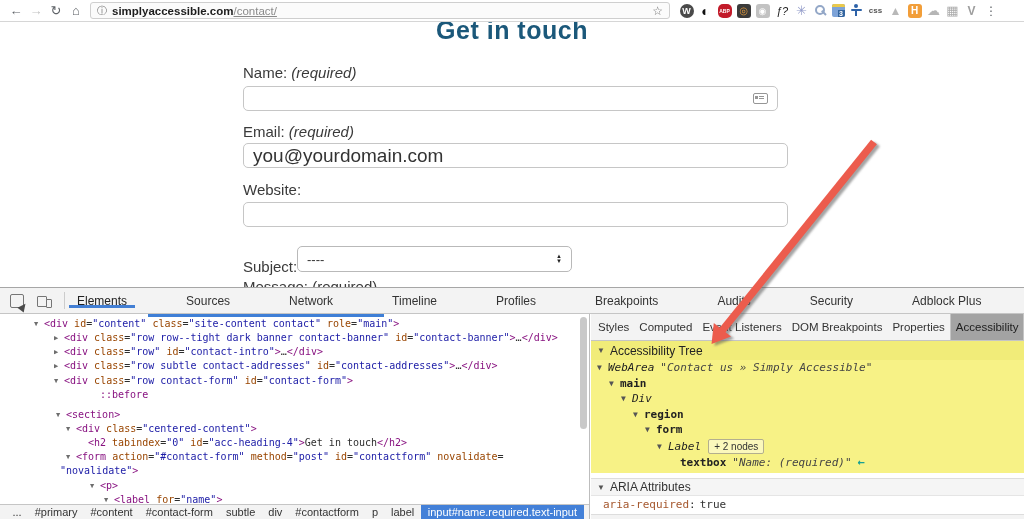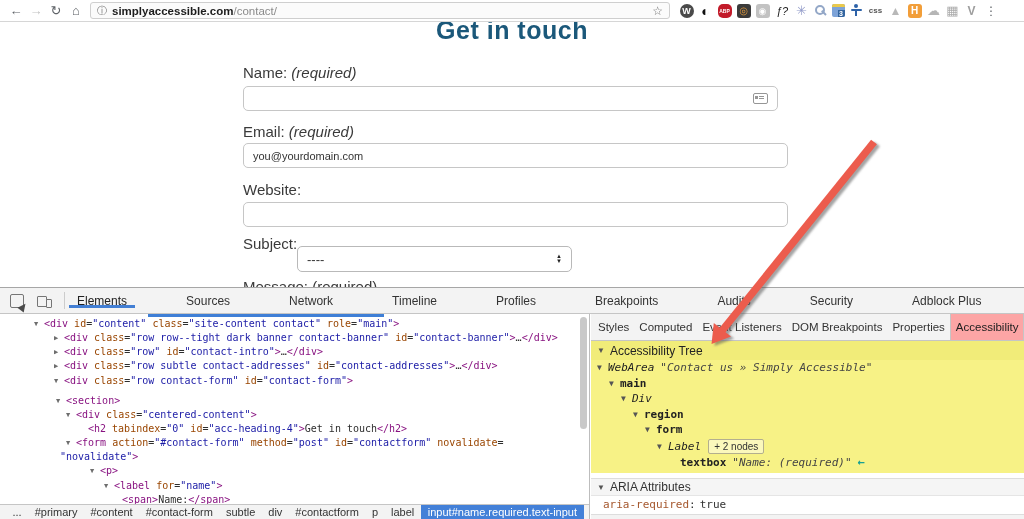--- a/index.html
+++ b/index.html
@@ -8,21 +8,21 @@
 
   
   .toolbar{position:absolute;top:0;left:0;right:0;height:21px;background:#fff;
            border-bottom:1px solid #d6d6d6;display:flex;align-items:center;padding:0 6px;z-index:20;}
   .navbtn{width:20px;text-align:center;font-size:13px;color:#5f6368;flex:none;cursor:default;}
   .navbtn.fwd{color:#c4c4c4;}
   .omnibox{flex:none;width:566px;height:15px;margin-left:4px;border:1px solid #cfcfcf;border-radius:3px;
            background:#fbfbfb;display:flex;align-items:center;padding:0 6px;font-size:11.5px;}
   .omnibox .info{color:#6e6e6e;font-size:10px;margin-right:5px;}
   .omnibox .host{color:#1c1c1c;font-weight:bold;}
-  .omnibox .path{color:#8a8a8a;}
+  .omnibox .path{color:#8a8a8a;text-decoration:underline;}
   .omnibox .star{margin-left:auto;color:#757575;font-size:12px;}
   .extrow{display:flex;align-items:center;margin-left:9px;gap:4px;}
   .ext{width:17px;height:17px;display:flex;align-items:center;justify-content:center;flex:none;}
   .ext .bx{display:flex;align-items:center;justify-content:center;}
   .menu-dots{margin-left:6px;color:#5f6368;font-size:12px;}
 
   
   .x-mag{position:relative;width:13px;height:13px;}
   .x-mag .ring{position:absolute;left:1px;top:1px;width:6px;height:6px;border:2px solid #93a7c7;border-radius:50%;}
   .x-mag .tail{position:absolute;right:1px;bottom:1px;width:6px;height:2px;background:#93a7c7;transform:rotate(45deg);transform-origin:100% 50%;}
@@ -34,21 +34,21 @@
   .x-person .ar{position:absolute;top:5px;left:1px;width:11px;height:2px;background:#2d62a8;border-radius:1px;}
   .x-person .to{position:absolute;top:5px;left:5.5px;width:2px;height:7px;background:#2d62a8;}
 
   
   .page{position:absolute;top:22px;left:0;width:1024px;height:265px;background:#fff;overflow:hidden;z-index:1;}
   .page h1{position:absolute;top:-6px;left:0;width:100%;text-align:center;margin:0;
            font-size:25px;font-weight:bold;color:#1b587a;letter-spacing:.5px;}
   .flabel{position:absolute;left:243px;font-size:15px;color:#3a3a3a;}
   .flabel i{font-style:italic;}
   .tinput{position:absolute;left:243px;width:525px;height:23px;border:1px solid #c6c6c6;border-radius:5px;
-          background:#fff;font-size:11px;color:#333;padding:0 9px;outline:none;font-family:"Liberation Sans",sans-serif;}
+          background:#fff;font-size:19px;color:#333;padding:0 9px;outline:none;font-family:"Liberation Sans",sans-serif;}
   .fieldwrap{position:absolute;left:243px;width:537px;}
   .afill{position:absolute;right:12px;top:7px;width:13px;height:9px;border:1px solid #969696;border-radius:2px;}
   .afill .l1{position:absolute;left:5px;top:1.5px;width:5px;height:1px;background:#969696;}
   .afill .l2{position:absolute;left:5px;top:4px;width:5px;height:1px;background:#969696;}
   .afill .dot{position:absolute;left:1px;top:1.5px;width:2.5px;height:3.5px;background:#969696;}
   .selectbox{position:absolute;left:297px;width:255px;height:24px;border:1px solid #b9b9b9;border-radius:5px;
              background:#fff;display:flex;align-items:center;font-size:13px;color:#333;padding:0 9px;}
   .selectbox .stepper{margin-left:auto;display:flex;flex-direction:column;line-height:5px;font-size:6px;color:#222;}
 
   
@@ -80,21 +80,21 @@
   .tk-g{color:#881280;} .tk-a{color:#994500;} .tk-v{color:#1a1aa6;} .tk-p{color:#2e2e2e;}
   .scroll-thumb{position:absolute;right:2px;top:3px;width:7px;height:112px;background:#c9c9c9;border-radius:4px;}
   .crumbs{position:absolute;left:0;right:0;bottom:0;height:14px;background:#f3f3f3;border-top:1px solid #c5c5c5;
           display:flex;align-items:stretch;font-size:11px;color:#333;padding-left:6px;}
   .crumb{display:flex;align-items:center;padding:0 6.5px;white-space:nowrap;}
   .crumb.sel{background:#4380d8;color:#fff;padding:0 7px;}
 
   .sidebar{position:absolute;left:591px;top:0;right:0;height:100%;background:#fff;}
   .side-tabs{height:26px;background:#f3f3f3;border-bottom:1px solid #c5c5c5;display:flex;align-items:stretch;padding-left:2px;}
   .side-tab{display:flex;align-items:center;padding:0 5px;font-size:11.5px;color:#333;white-space:nowrap;}
-  .side-tab.sel{background:#fca5a5;border-left:1px solid #c5c5c5;border-right:1px solid #c5c5c5;color:#202020;}
+  .side-tab.sel{background:#a3a3a3;border-left:1px solid #c5c5c5;border-right:1px solid #c5c5c5;color:#202020;}
   .a11y-block{background:#f7f286;padding-bottom:3px;}
   .a11y-head{height:19px;display:flex;align-items:center;background:#f1ec79;font-size:12px;color:#222;padding-left:6px;}
   .a11y-head .tri{font-size:8px;color:#555;margin-right:5px;}
   .a11y-row{height:15.5px;display:flex;align-items:center;font-family:"DejaVu Sans Mono",monospace;font-size:11px;color:#222;white-space:nowrap;}
   .a11y-row .tri{font-size:8px;color:#555;width:11px;display:inline-block;}
   .role-it{font-style:italic;} .role-bd{font-weight:bold;}
   .a11y-name{font-style:italic;color:#444;margin-left:6px;}
   .a11y-badge{margin-left:7px;background:rgba(255,255,255,.45);border:1px solid #b3af8e;border-radius:2px;
               font-family:"Liberation Sans",sans-serif;font-size:10px;color:#333;padding:1px 5px;}
   .a11y-link{color:#18a094;font-weight:bold;font-size:12px;margin-left:6px;}
@@ -199,21 +199,21 @@
   </div>
 
   <div class="flabel" style="top:101px;">
     <span>Email:</span> <i>(required)</i></div>
   <input class="tinput" style="top: 121px;" value="you@yourdomain.com">
 
   <div class="flabel" style="top:159px;">
     <span>Website:</span></div>
   <input class="tinput" style="top: 180px;">
 
-  <div class="flabel" style="top:213px;">
+  <div class="flabel" style="top:236px;">
     <span>Subject:</span></div>
   <div class="selectbox" style="top:224px;">
     <span>----</span>
     <span class="stepper">
         <span>▲</span>
         <span>▼</span>
       </span>
   </div>
 
   <div class="flabel" style="top:256px;">
@@ -251,20 +251,21 @@
 
   <div class="dt-body">
     <div class="elements-panel">
       <div class="sel-strip"></div>
       <div class="tree" id="tree">
           <div class="trow" style="padding-left: 34px;"><span class="arr">▼</span><span class="tk-g">&lt;div</span><span class="tk-a"> id</span><span class="tk-p">=</span><span class="tk-v">"content"</span><span class="tk-a"> class</span><span class="tk-p">=</span><span class="tk-v">"site-content contact"</span><span class="tk-a"> role</span><span class="tk-p">=</span><span class="tk-v">"main"</span><span class="tk-g">&gt;</span></div>
           <div class="trow" style="padding-left: 54px;"><span class="arr">▶</span><span class="tk-g">&lt;div</span><span class="tk-a"> class</span><span class="tk-p">=</span><span class="tk-v">"row row--tight dark banner contact-banner"</span><span class="tk-a"> id</span><span class="tk-p">=</span><span class="tk-v">"contact-banner"</span><span class="tk-g">&gt;</span><span class="tk-p">…</span><span class="tk-g">&lt;/div&gt;</span></div>
           <div class="trow" style="padding-left: 54px;"><span class="arr">▶</span><span class="tk-g">&lt;div</span><span class="tk-a"> class</span><span class="tk-p">=</span><span class="tk-v">"row"</span><span class="tk-a"> id</span><span class="tk-p">=</span><span class="tk-v">"contact-intro"</span><span class="tk-g">&gt;</span><span class="tk-p">…</span><span class="tk-g">&lt;/div&gt;</span></div>
           <div class="trow" style="padding-left: 54px;"><span class="arr">▶</span><span class="tk-g">&lt;div</span><span class="tk-a"> class</span><span class="tk-p">=</span><span class="tk-v">"row subtle contact-addresses"</span><span class="tk-a"> id</span><span class="tk-p">=</span><span class="tk-v">"contact-addresses"</span><span class="tk-g">&gt;</span><span class="tk-p">…</span><span class="tk-g">&lt;/div&gt;</span></div>
           <div class="trow" style="padding-left: 54px;"><span class="arr">▼</span><span class="tk-g">&lt;div</span><span class="tk-a"> class</span><span class="tk-p">=</span><span class="tk-v">"row contact-form"</span><span class="tk-a"> id</span><span class="tk-p">=</span><span class="tk-v">"contact-form"</span><span class="tk-g">&gt;</span></div>
+          <div class="trow" style="padding-left: 100px;"><span class="tk-g">::before</span></div>
           <div class="trow" style="padding-left: 56px; margin-top: 6px;"><span class="arr">▼</span><span class="tk-g">&lt;section&gt;</span></div>
           <div class="trow" style="padding-left: 66px;"><span class="arr">▼</span><span class="tk-g">&lt;div</span><span class="tk-a"> class</span><span class="tk-p">=</span><span class="tk-v">"centered-content"</span><span class="tk-g">&gt;</span></div>
           <div class="trow" style="padding-left: 88px;"><span class="tk-g">&lt;h2</span><span class="tk-a"> tabindex</span><span class="tk-p">=</span><span class="tk-v">"0"</span><span class="tk-a"> id</span><span class="tk-p">=</span><span class="tk-v">"acc-heading-4"</span><span class="tk-g">&gt;</span><span class="tk-p">Get in touch</span><span class="tk-g">&lt;/h2&gt;</span></div>
           <div class="trow" style="padding-left: 66px;"><span class="arr">▼</span><span class="tk-g">&lt;form</span><span class="tk-a"> action</span><span class="tk-p">=</span><span class="tk-v">"#contact-form"</span><span class="tk-a"> method</span><span class="tk-p">=</span><span class="tk-v">"post"</span><span class="tk-a"> id</span><span class="tk-p">=</span><span class="tk-v">"contactform"</span><span class="tk-a"> novalidate</span><span class="tk-p">=</span></div>
           <div class="trow" style="padding-left: 60px;"><span class="tk-v">"novalidate"</span><span class="tk-g">&gt;</span></div>
           <div class="trow" style="padding-left: 90px;"><span class="arr">▼</span><span class="tk-g">&lt;p&gt;</span></div>
           <div class="trow" style="padding-left: 104px;"><span class="arr">▼</span><span class="tk-g">&lt;label</span><span class="tk-a"> for</span><span class="tk-p">=</span><span class="tk-v">"name"</span><span class="tk-g">&gt;</span></div>
           <div class="trow" style="padding-left: 122px;"><span class="tk-g">&lt;span&gt;</span><span class="tk-p">Name:</span><span class="tk-g">&lt;/span&gt;</span></div>
         </div>
       <div class="scroll-thumb"></div>

